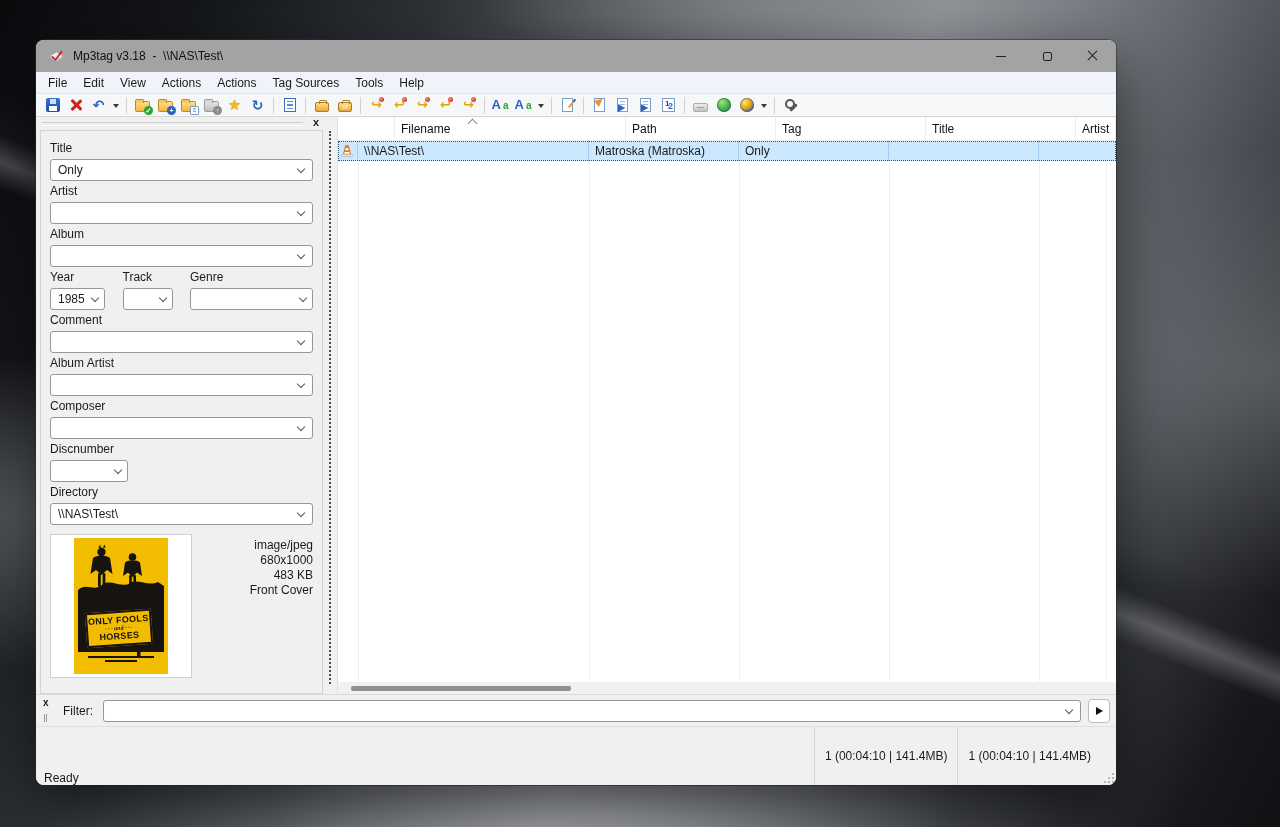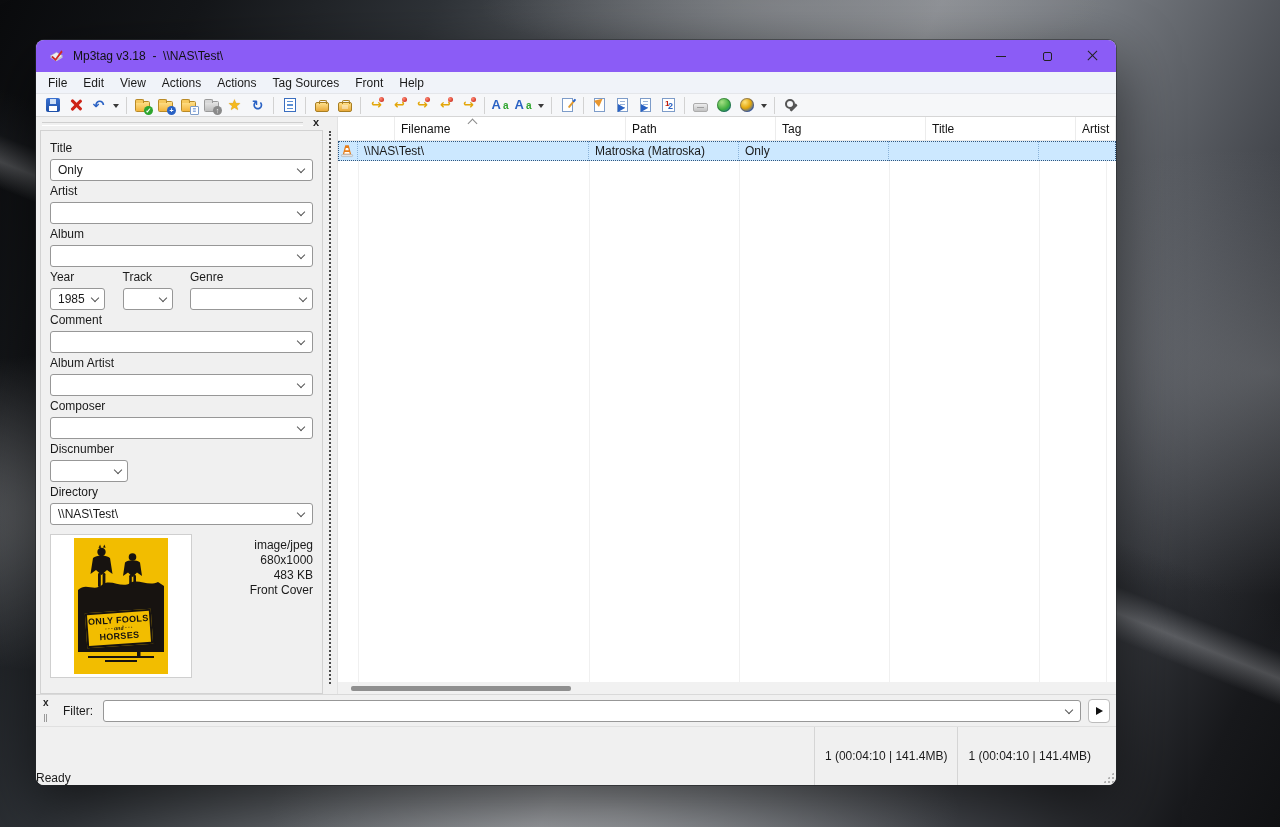--- a/index.html
+++ b/index.html
@@ -22,21 +22,21 @@
 
   
   .window{
     position:absolute; left:36px; top:40px; width:1080px; height:745px;
     background:#f0f0f0; border-radius:8px; overflow:hidden;
     box-shadow:0 22px 60px rgba(0,0,0,.6), 0 0 0 1px rgba(50,52,56,.55);
     display:flex; flex-direction:column; font-size:12px; color:#1a1a1a;
   }
 
   
-  .titlebar{ flex:0 0 32px; background:#8b5cf6; display:flex; align-items:center; padding-left:12px; }
+  .titlebar{ flex:0 0 32px; background:#a3a3a3; display:flex; align-items:center; padding-left:12px; }
   .app-logo{ width:17px; height:17px; }
   .title-text{ margin-left:8px; font-size:12px; color:#111; white-space:pre; }
   .win-controls{ margin-left:auto; display:flex; height:100%; }
   .win-btn{ width:46px; height:100%; display:flex; align-items:center; justify-content:center; position:relative; }
   .gl-min{ width:10px; height:1px; background:#222; }
   .gl-max{ width:9px; height:9px; border:1px solid #222; border-radius:2px; }
   .gl-close{ width:12px; height:12px; position:relative; }
   .gl-close::before,.gl-close::after{ content:""; position:absolute; left:-1px; top:5px; width:13px; height:1.2px; background:#222; }
   .gl-close::before{ transform:rotate(45deg);} .gl-close::after{ transform:rotate(-45deg);}
 
@@ -171,21 +171,21 @@
   .filter-close{ position:absolute; left:2px; top:-2px; font:bold 10px/12px "Liberation Sans",sans-serif; color:#222; }
   .filter-grip{ position:absolute; left:3px; bottom:1px; width:3px; height:8px; border-left:1px solid #9a9a9a; border-right:1px solid #9a9a9a; }
   .filter-label{ margin:0 10px 0 6px; }
   .filter-combo{ flex:1; height:22px; }
   .filter-go{ width:22px; height:24px; margin-left:7px; background:#fff; border:1px solid #bcbcbc; border-radius:4px;
     display:flex; align-items:center; justify-content:center; }
   .filter-go i{ width:0; height:0; border:4.5px solid transparent; border-left:7px solid #111; margin-left:4px; }
 
   
   .statusbar{ flex:0 0 22px; background:#f0f0f0; border-top:1px solid #e0e0e0; display:flex; align-items:center; }
-  .status-left{ flex:1; padding-left:0;margin-top:44px; }
+  .status-left{ flex:1; padding-left:8px;margin-top:44px; }
   .status-pane{ border-left:1px solid #d5d5d5; height:100%; display:flex; align-items:center; padding:0 10px; }
   .resize-grip{ width:15px; height:100%; position:relative; }
   .resize-grip::before{ content:""; position:absolute; right:2px; bottom:2px; width:11px; height:11px;
     background-image:radial-gradient(#b0b0b0 1px, transparent 1.3px); background-size:4px 4px;
     clip-path:polygon(100% 0, 100% 100%, 0 100%); }
 </style>
 </head>
 <body>
 
 <div class="desktop">
@@ -211,21 +211,21 @@
       </div>
     </div>
 
     <div class="menubar">
       <span class="menu-item">File</span>
       <span class="menu-item">Edit</span>
       <span class="menu-item">View</span>
       <span class="menu-item">Actions</span>
       <span class="menu-item">Actions</span>
       <span class="menu-item">Tag Sources</span>
-      <span class="menu-item">Front</span>
+      <span class="menu-item">Tools</span>
       <span class="menu-item">Help</span>
     </div>
 
     <div class="toolbar">
       <div class="tb-btn">
           <span class="ic ic-save"></span>
         </div>
       <div class="tb-btn">
           <span class="ic ic-x"></span>
         </div>

